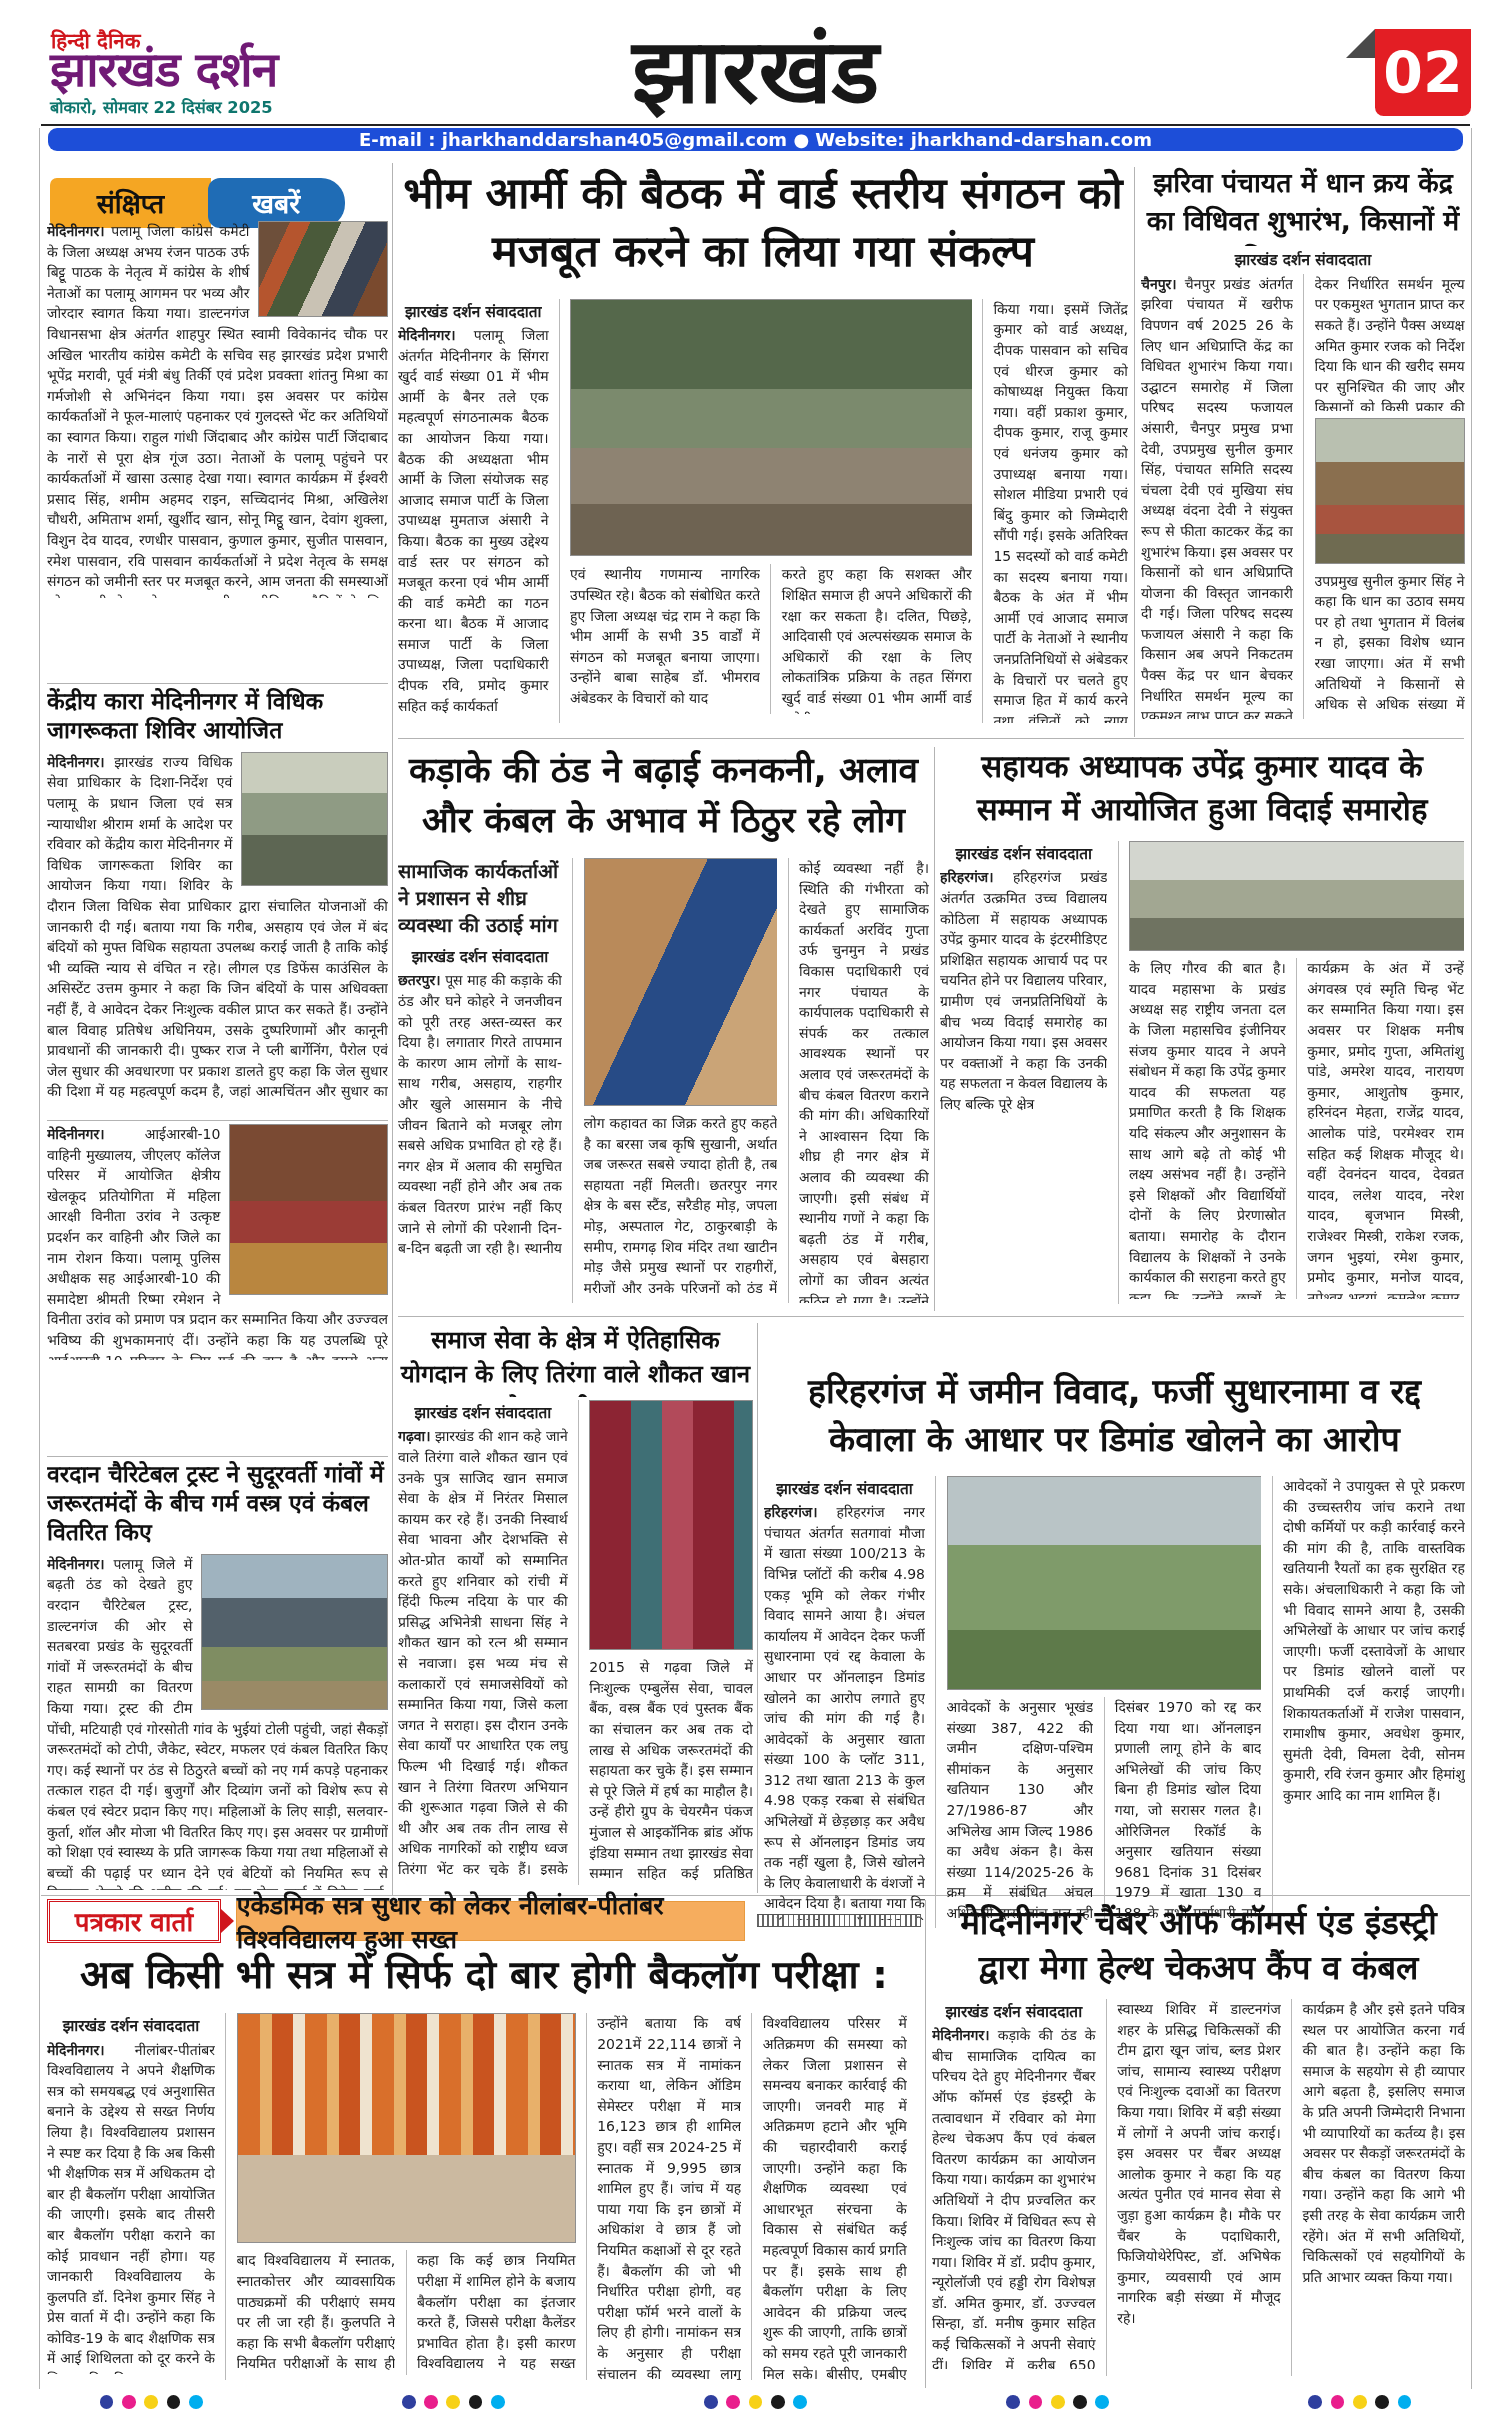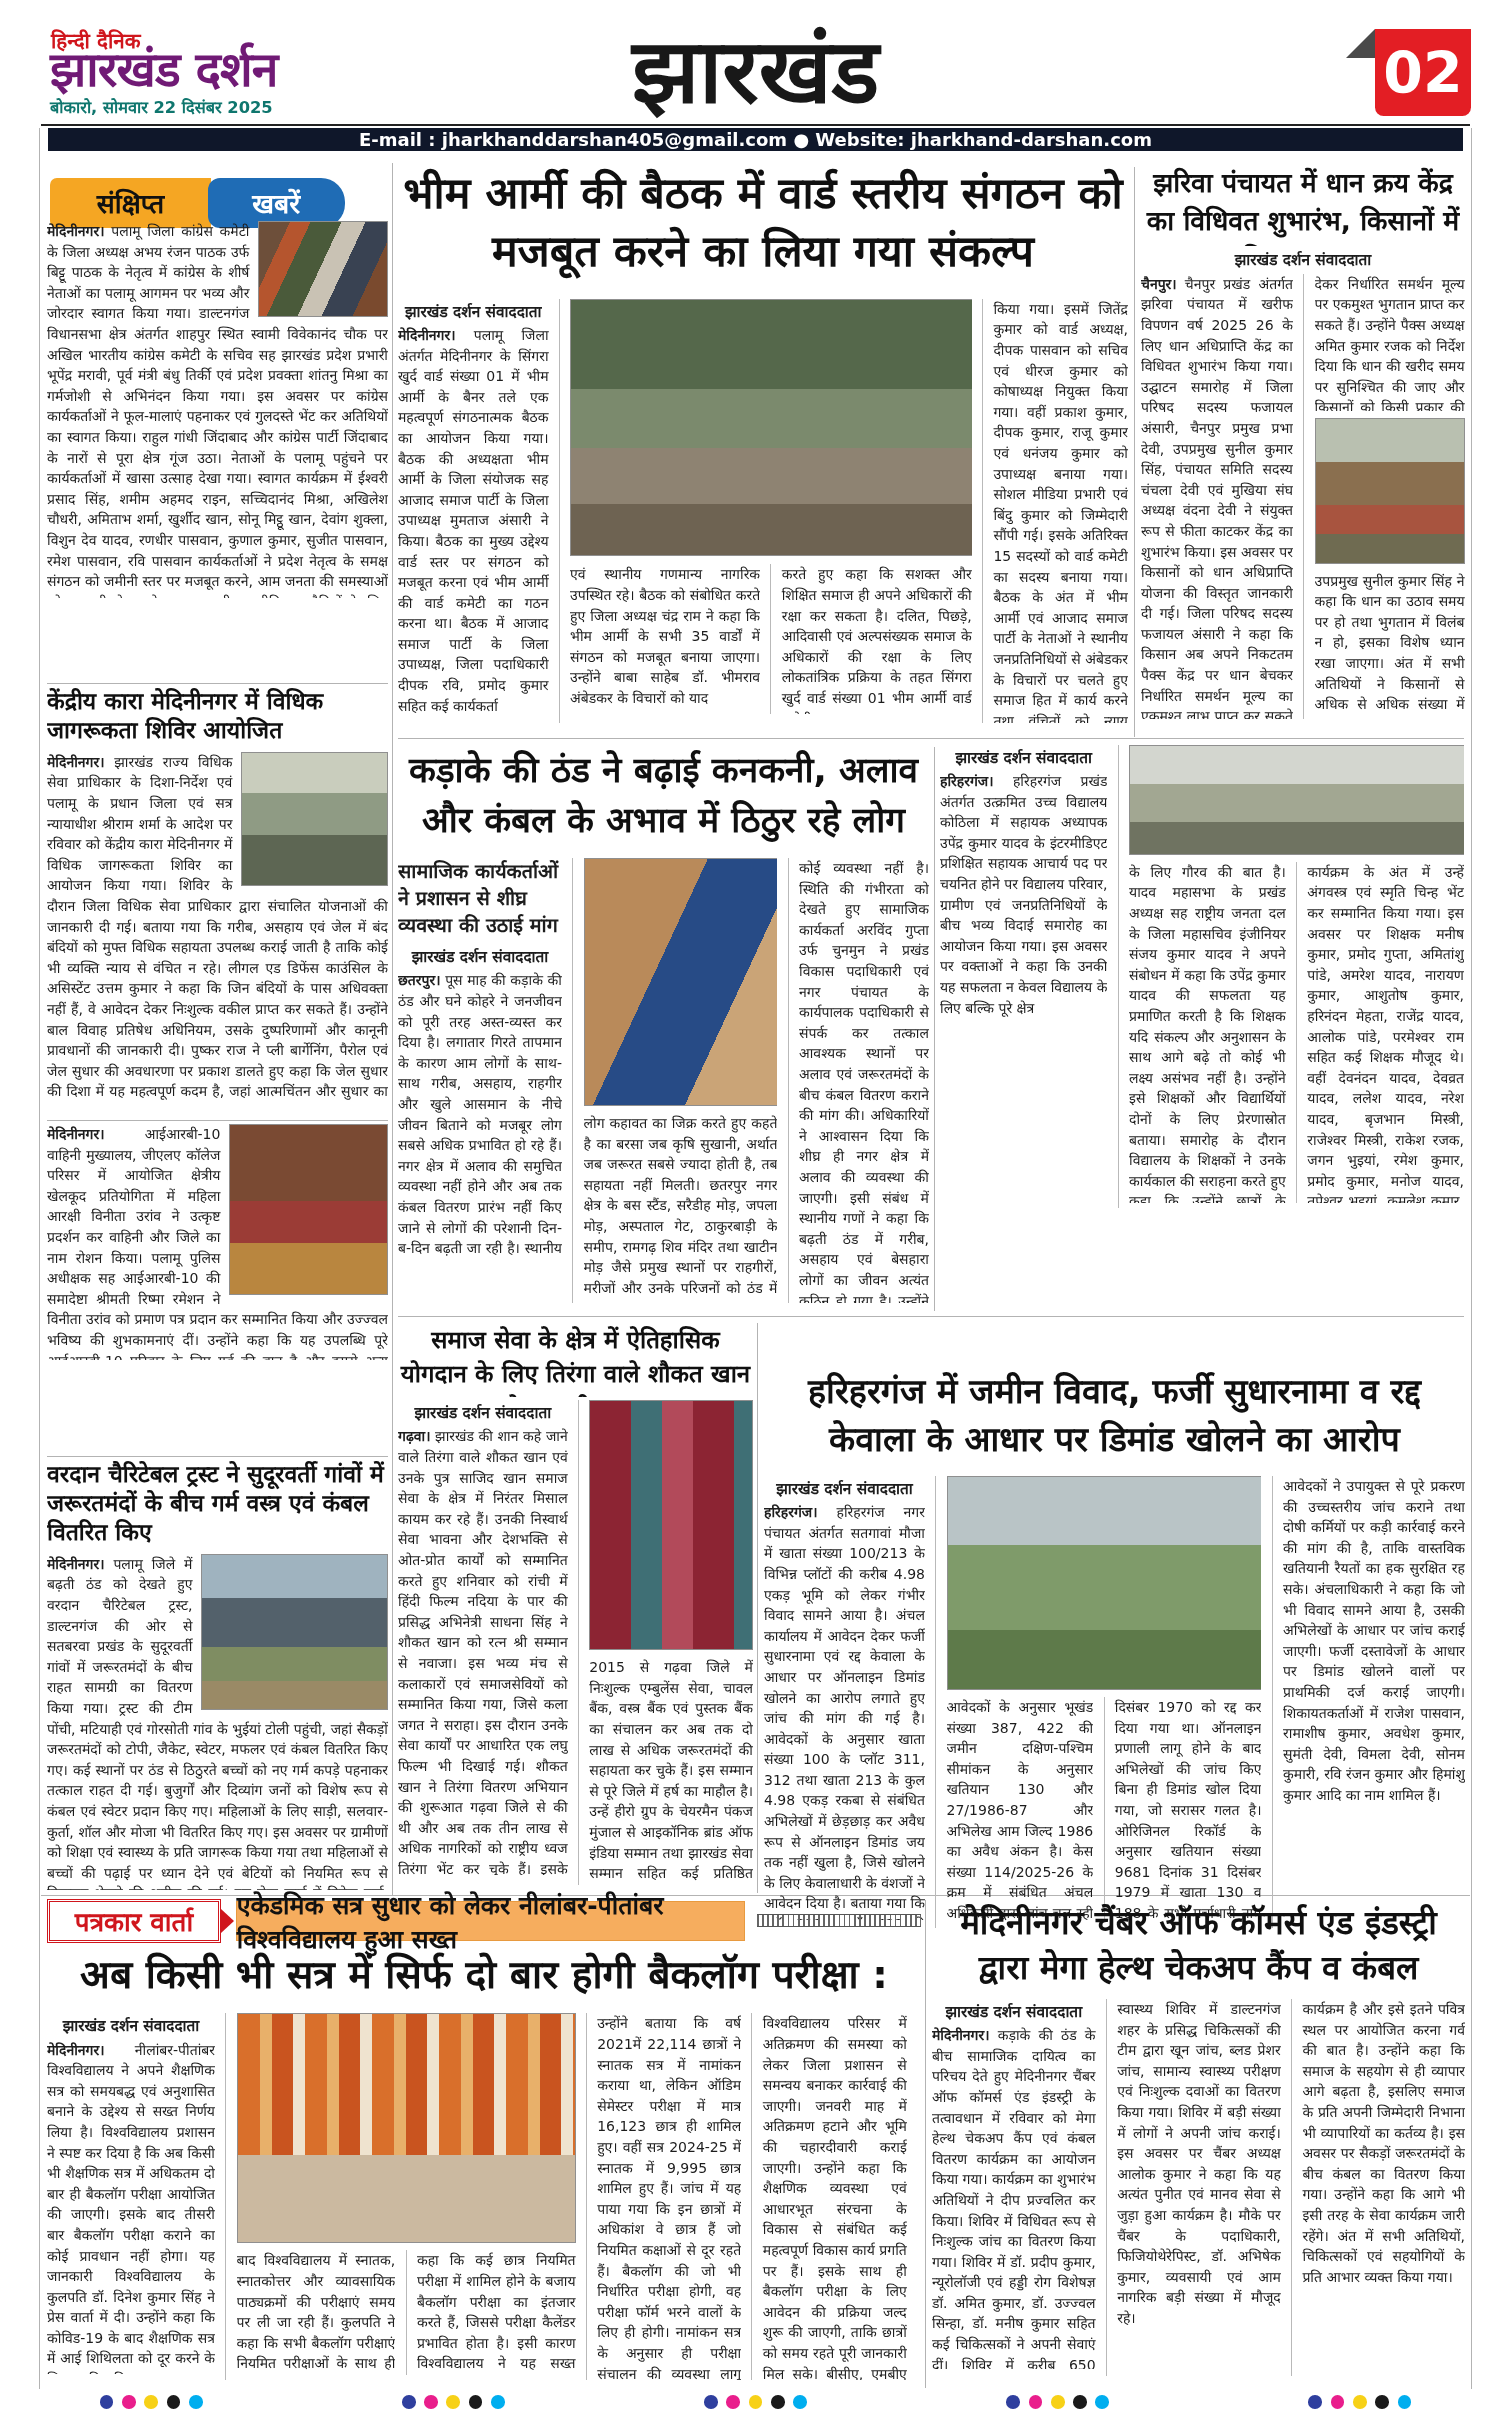--- a/index.html
+++ b/index.html
@@ -10,22 +10,22 @@
   .rule-h{position:absolute;height:0.9px;background:#b3b3b3;}
 
   
   .tagline{color:#d0161d;font-weight:bold;font-size:20.6px;}
   .paper-title{font-weight:bold;font-size:48px;line-height:48px;letter-spacing:-0.9px;color:#701a75;}
   .date-line{font-weight:bold;font-size:16.3px;color:#0f766e;}
   .center-title{font-weight:bold;font-size:89px;line-height:89px;color:#181818;}
   .page-num{background:#e31e24;color:#fff;font-weight:bold;font-size:57px;
             display:flex;align-items:center;justify-content:center;border-radius:0 0 8.6px 8.6px;}
   .page-num-fold{width:0;height:0;border-left:29px solid transparent;border-bottom:29px solid #4a4a4a;}
-  .contact-bar{background:#0f172a;color:#fff;font-weight:bold;font-size:18px;
-               display:flex;align-items:center;justify-content:center;border-radius:0;}
+  .contact-bar{background:#1d4ed8;color:#fff;font-weight:bold;font-size:18px;
+               display:flex;align-items:center;justify-content:center;border-radius:9px;}
 
   
   .badge-orange{background:#f5a623;color:#111;font-weight:bold;font-size:26.6px;
                 display:flex;align-items:center;justify-content:center;border-radius:6.9px 0 0 6.9px;}
   .badge-blue{background:#1f6cb5;color:#fff;font-weight:bold;font-size:26.6px;
               display:flex;align-items:center;justify-content:center;border-radius:12px 24px 24px 12px;}
 
   
   .bt{font-size:14px;line-height:20.6px;text-align:justify;overflow:hidden;}
   .dl{font-weight:bold;}
@@ -177,20 +177,21 @@
       </div>
       <div class="col" style="width:194px;">
         <div class="photo ph-speaker" style="width:194px;height:248px;margin-bottom:6.9px;"></div>
         <div class="bt" style="height:182px;">लोग कहावत का जिक्र करते हुए कहते है का बरसा जब कृषि सुखानी, अर्थात जब जरूरत सबसे ज्यादा होती है, तब सहायता नहीं मिलती। छतरपुर नगर क्षेत्र के बस स्टैंड, सरैडीह मोड़, जपला मोड़, अस्पताल गेट, ठाकुरबाड़ी के समीप, रामगढ़ शिव मंदिर तथा खाटीन मोड़ जैसे प्रमुख स्थानों पर राहगीरों, मरीजों और उनके परिजनों को ठंड में ठिठुरते देखा जा रहा है। इन स्थानों पर देर रात और सुबह के समय लोगों की आवाजाही बनी रहती है, लेकिन अलाव की</div>
       </div>
       <div class="col bt" style="width:130px;">कोई व्यवस्था नहीं है। स्थिति की गंभीरता को देखते हुए सामाजिक कार्यकर्ता अरविंद गुप्ता उर्फ चुनमुन ने प्रखंड विकास पदाधिकारी एवं नगर पंचायत के कार्यपालक पदाधिकारी से संपर्क कर तत्काल आवश्यक स्थानों पर अलाव एवं जरूरतमंदों के बीच कंबल वितरण कराने की मांग की। अधिकारियों ने आश्वासन दिया कि शीघ्र ही नगर क्षेत्र में अलाव की व्यवस्था की जाएगी। इसी संबंध में स्थानीय गणों ने कहा कि बढ़ती ठंड में गरीब, असहाय एवं बेसहारा लोगों का जीवन अत्यंत कठिन हो गया है। उन्होंने प्रशासन से संवेदनशीलता दिखाते हुए समय रहते अलाव जलवाने एवं कंबल वितरण शुरू कराने की अपील की, ताकि किसी को ठंड के कारण अनावश्यक पीड़ा न सहनी पड़े।</div>
     </div>
   </div>
 
   <div class="abs" style="left:940px;top:745px;width:524px;height:565px;">
+    <div class="headline" style="font-size:31px;line-height:43px;height:93px;margin-bottom:3.4px;">सहायक अध्यापक उपेंद्र कुमार यादव के सम्मान में आयोजित हुआ विदाई समारोह</div>
     <div class="cols" style="height:463px;">
       <div class="col" style="width:168px;">
         <div class="byline">झारखंड दर्शन संवाददाता</div>
         <div class="bt" style="height:428px;"><span class="dl">हरिहरगंज।</span> <span>हरिहरगंज प्रखंड अंतर्गत उत्क्रमित उच्च विद्यालय कोठिला में सहायक अध्यापक उपेंद्र कुमार यादव के इंटरमीडिएट प्रशिक्षित सहायक आचार्य पद पर चयनित होने पर विद्यालय परिवार, ग्रामीण एवं जनप्रतिनिधियों के बीच भव्य विदाई समारोह का आयोजन किया गया। इस अवसर पर वक्ताओं ने कहा कि उनकी यह सफलता न केवल विद्यालय के लिए बल्कि पूरे क्षेत्र</span></div>
       </div>
       <div class="col" style="width:336px;">
         <div class="photo ph-farewell" style="width:336px;height:110px;margin-bottom:6.9px;"></div>
         <div class="cols" style="height:341px;">
           <div class="col bt" style="width:158px;">के लिए गौरव की बात है। यादव महासभा के प्रखंड अध्यक्ष सह राष्ट्रीय जनता दल के जिला महासचिव इंजीनियर संजय कुमार यादव ने अपने संबोधन में कहा कि उपेंद्र कुमार यादव की सफलता यह प्रमाणित करती है कि शिक्षक यदि संकल्प और अनुशासन के साथ आगे बढ़े तो कोई भी लक्ष्य असंभव नहीं है। उन्होंने इसे शिक्षकों और विद्यार्थियों दोनों के लिए प्रेरणास्रोत बताया। समारोह के दौरान विद्यालय के शिक्षकों ने उनके कार्यकाल की सराहना करते हुए कहा कि उन्होंने छात्रों के सर्वांगीण विकास में महत्वपूर्ण भूमिका निभाई।</div>
           <div class="col bt" style="width:158px;">कार्यक्रम के अंत में उन्हें अंगवस्त्र एवं स्मृति चिन्ह भेंट कर सम्मानित किया गया। इस अवसर पर शिक्षक मनीष कुमार, प्रमोद गुप्ता, अमितांशु पांडे, अमरेश यादव, नारायण कुमार, आशुतोष कुमार, हरिनंदन मेहता, राजेंद्र यादव, आलोक पांडे, परमेश्वर राम सहित कई शिक्षक मौजूद थे। वहीं देवनंदन यादव, देवव्रत यादव, ललेश यादव, नरेश यादव, बृजभान मिस्त्री, राजेश्वर मिस्त्री, राकेश रजक, जगन भुइयां, रमेश कुमार, प्रमोद कुमार, मनोज यादव, तपेश्वर भुइयां, कमलेश कुमार, फुलमती देवी सहित बड़ी संख्या में छात्र-छात्राएं उपस्थित रहे।</div>

